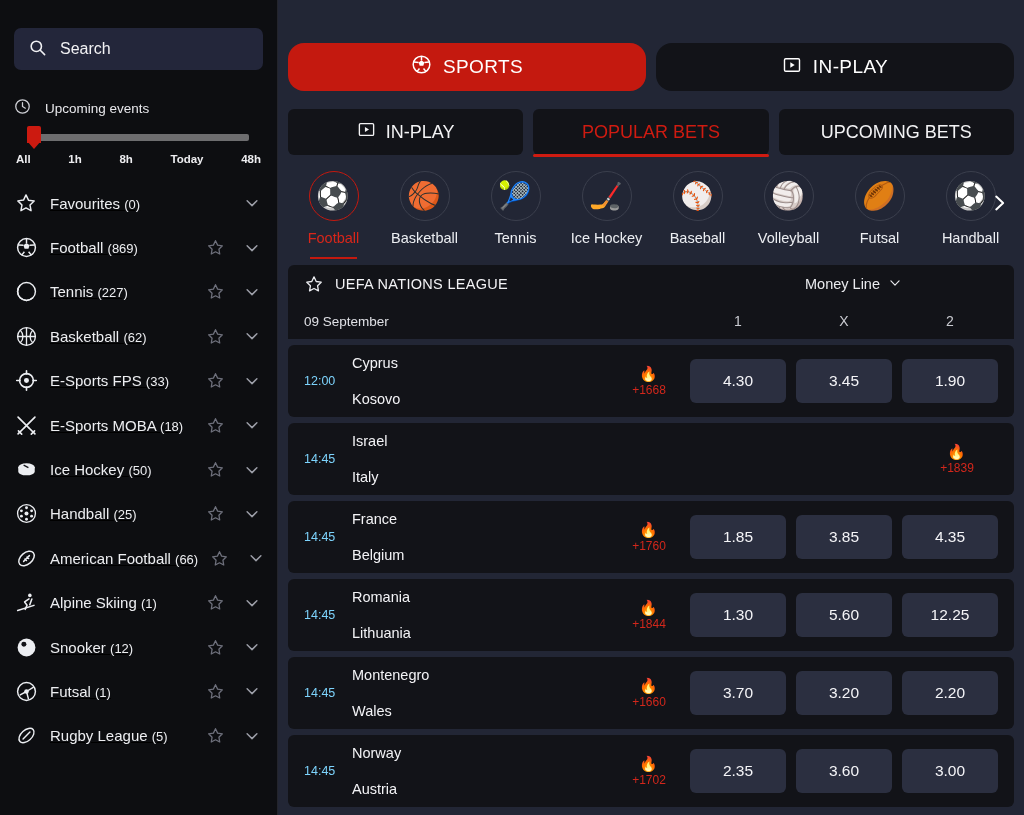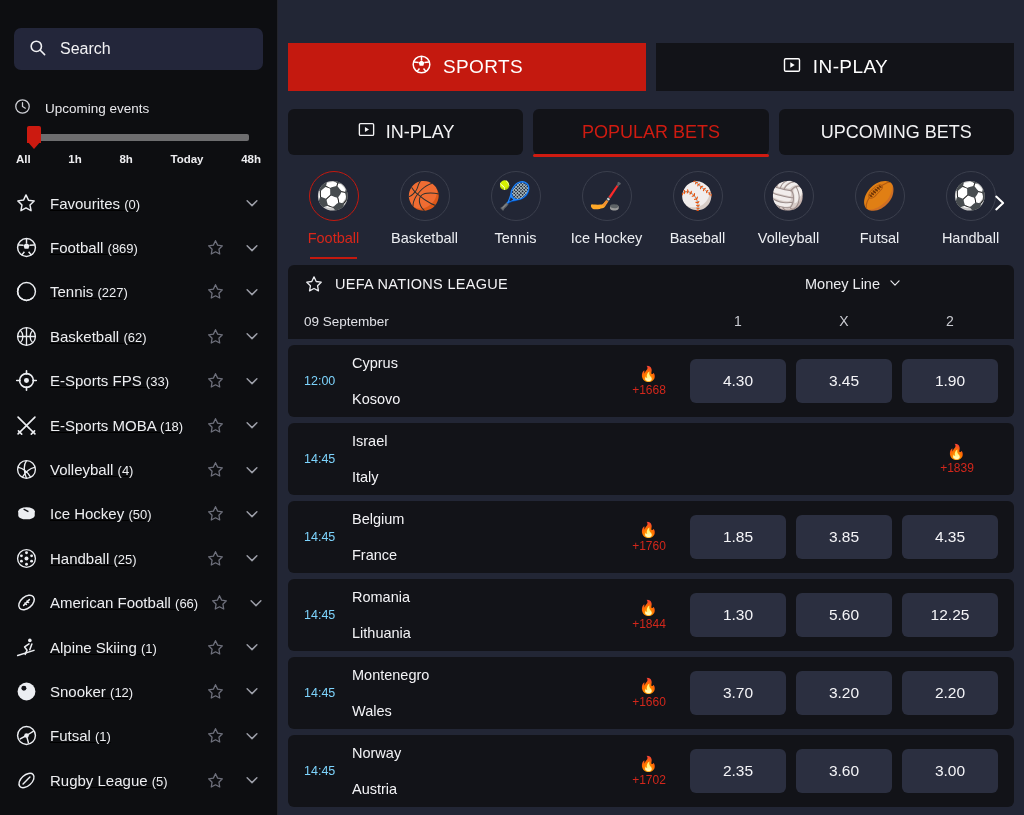--- a/index.html
+++ b/index.html
@@ -76,21 +76,21 @@
   .nav-star { width: 19px; height: 19px; flex: 0 0 19px; }
   .nav-chev { width: 18px; height: 18px; flex: 0 0 18px; margin-left: 6px; }
 
   
   .main {
     flex: 1; height: 815px; background: #222635;
     padding: 0 10px; overflow: hidden; position: relative;
   }
   .top-tabs { display: flex; gap: 10px; padding: 43px 0 0 0; }
   .top-tab {
-    flex: 1; height: 48px; border-radius: 0;
+    flex: 1; height: 48px; border-radius: 16px;
     display: flex; align-items: center; justify-content: center;
     gap: 11px; cursor: pointer;
     font-size: 19px; letter-spacing: .4px;
   }
   .top-tab.active { background: #c4190f; color: #ffffff; }
   .top-tab.idle { background: #121318; color: #ffffff; }
 
   .sub-tabs { display: flex; gap: 10px; margin-top: 18px; }
   .sub-tab {
     flex: 1; height: 46px; border-radius: 6px;
@@ -289,35 +289,20 @@
         </div>
         <div class="nav-item">
           <span class="nav-icon">
             <svg width="23" height="23" viewBox="0 0 24 24" fill="none" stroke="#eceef2" stroke-width="1.7">
               <path d="M3.2 3.2l11 11M20.8 3.2l-11 11" stroke-linecap="round"></path>
               <path d="M3.6 17.6l3.4 3.4M20.4 17.6L17 21" stroke-linecap="round"></path>
               <path d="M14.6 14.6l6.2 6.2M9.4 14.6L3.2 20.8" stroke-linecap="round"></path>
             </svg>
           </span>
           <span class="nav-label">E-Sports MOBA <span class="cnt">(18)</span></span>
-          <span class="nav-star"><svg width="19" height="19" viewBox="0 0 24 24" fill="none" stroke="#6e707c" stroke-width="1.6">
-              <path d="M12 3.4l2.65 5.6 6 .85-4.35 4.3 1.05 6.05L12 17.4l-5.35 2.8 1.05-6.05L3.35 9.85l6-.85z" stroke-linejoin="round"></path>
-            </svg></span>
-          <span class="nav-chev"><svg width="18" height="18" viewBox="0 0 24 24" fill="none" stroke="#9c9ea8" stroke-width="1.9">
-              <path d="M5.5 9l6.5 6.5L18.5 9" stroke-linecap="round" stroke-linejoin="round"></path>
-            </svg></span>
-        </div>
-        <div class="nav-item">
-          <span class="nav-icon">
-            <svg width="23" height="23" viewBox="0 0 24 24" fill="none" stroke="#eceef2" stroke-width="1.4">
-              <circle cx="12" cy="12" r="9.3"></circle>
-              <path d="M12 2.7c-3 4.2-3.4 10 0 18.6M2.9 9.6c4.8 1.2 10 4.4 13.3 10.4M21.1 9.6c-4.8 1.2-10 4.4-13.3 10.4"></path>
-            </svg>
-          </span>
-          <span class="nav-label">Volleyball <span class="cnt">(4)</span></span>
           <span class="nav-star"><svg width="19" height="19" viewBox="0 0 24 24" fill="none" stroke="#6e707c" stroke-width="1.6">
               <path d="M12 3.4l2.65 5.6 6 .85-4.35 4.3 1.05 6.05L12 17.4l-5.35 2.8 1.05-6.05L3.35 9.85l6-.85z" stroke-linejoin="round"></path>
             </svg></span>
           <span class="nav-chev"><svg width="18" height="18" viewBox="0 0 24 24" fill="none" stroke="#9c9ea8" stroke-width="1.9">
               <path d="M5.5 9l6.5 6.5L18.5 9" stroke-linecap="round" stroke-linejoin="round"></path>
             </svg></span>
         </div>
         <div class="nav-item">
           <span class="nav-icon">
             <svg width="23" height="23" viewBox="0 0 24 24" fill="#eceef2" stroke="none">
@@ -569,22 +554,22 @@
             <span class="m-team">Italy</span>
           </span>
           <span class="m-hot">
             <span class="m-fire">🔥</span>
             <span class="m-plus">+1839</span>
           </span>
         </div>
         <div class="match-row">
           <span class="m-time">14:45</span>
           <span class="m-teams">
+            <span class="m-team">France</span>
             <span class="m-team">Belgium</span>
-            <span class="m-team">France</span>
           </span>
           <span class="m-hot">
             <span class="m-fire">🔥</span>
             <span class="m-plus">+1760</span>
           </span>
           <span class="odds">
             <span class="odd-btn">1.85</span>
             <span class="odd-btn">3.85</span>
             <span class="odd-btn">4.35</span>
           </span>

